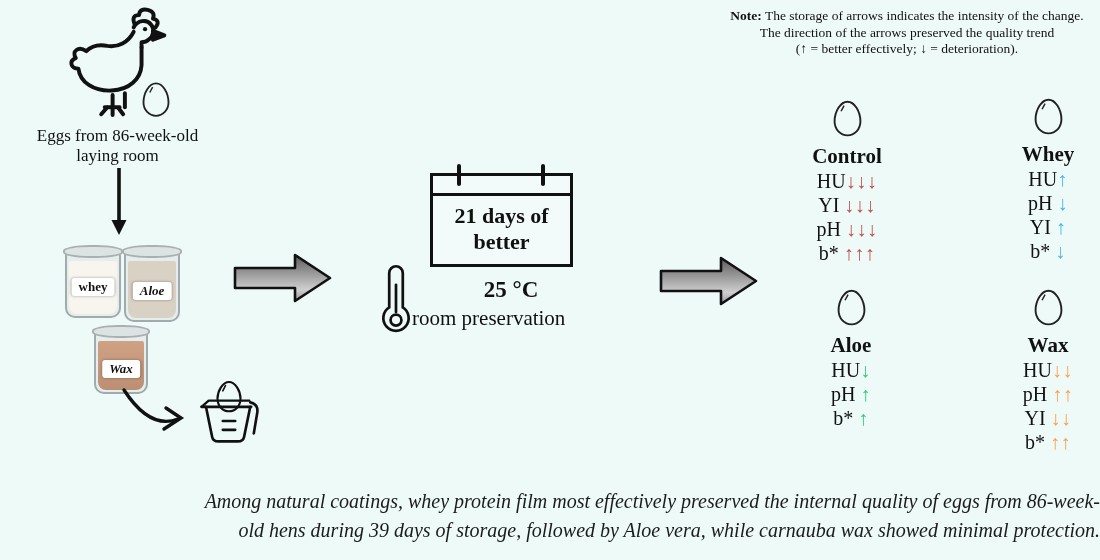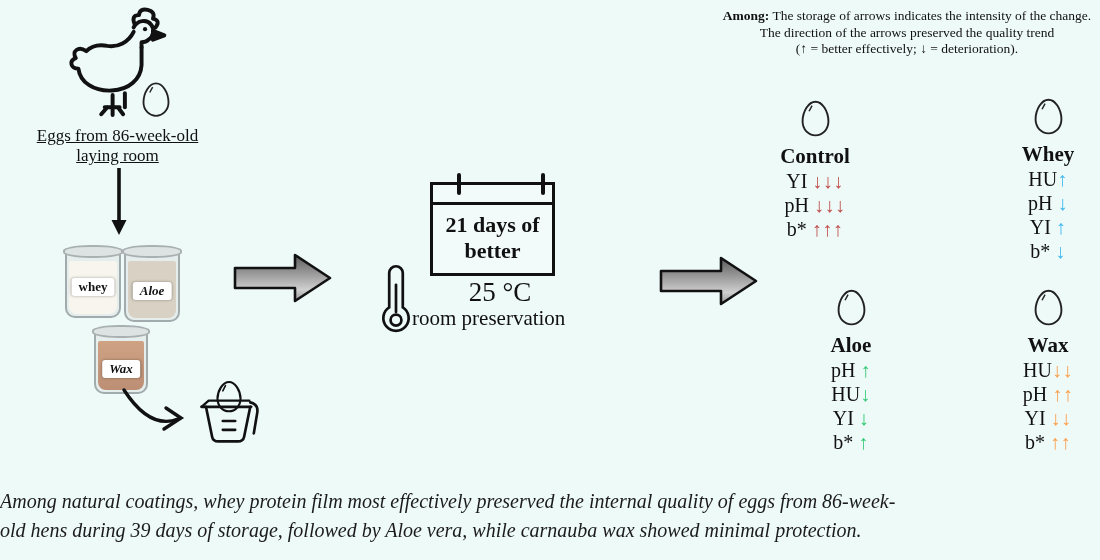--- a/index.html
+++ b/index.html
@@ -6,50 +6,50 @@
   .canvas {
     position:relative; width:1100px; height:560px;
     background:#eefaf8; overflow:hidden;
     font-family:"Liberation Serif","DejaVu Serif",serif;
     color:#111;
   }
   .abs { position:absolute; }
   svg { display:block; }
 
   
-  .source-label { left:10px; top:126px; width:215px; text-align:center; font-size:17px; line-height:20px;text-decoration:underline; }
+  .source-label { left:10px; top:126px; width:215px; text-align:center; font-size:17px; line-height:20px; }
 
   .beaker { position:absolute; border:2px solid rgba(150,158,160,.85); border-top:none; border-radius:5px 5px 10px 10px; background:rgba(222,228,228,.55); }
   .beaker .rim { position:absolute; left:-4px; right:-4px; top:-5px; height:9px; border:2px solid #a9b0b2; border-radius:45%; background:#dde3e3; }
   .beaker .liquid { position:absolute; left:2px; right:2px; bottom:2px; top:11px; border-radius:2px 2px 8px 8px; }
   .liquid-whey { background:#f7f5ee; }
   .liquid-aloe { background:#d9d2c4; }
   .liquid-wax  { background:linear-gradient(#d0a284,#bc8f75); }
   .blabel { position:absolute; left:50%; transform:translateX(-50%); background:#fff; border-radius:3px; padding:1px 7px; font-weight:bold; font-size:13px; box-shadow:0 0 3px rgba(0,0,0,.35); white-space:nowrap; }
   .blabel.it { font-style:italic; }
 
   
-  .calendar { left:430px; top:182px; width:125px; height:94px; border:3.5px solid #111; background:#f2fbf9; box-sizing:border-box; }
+  .calendar { left:430px; top:173px; width:143px; height:94px; border:3.5px solid #111; background:#f2fbf9; box-sizing:border-box; }
   .calendar .head { height:17px; border-bottom:3.5px solid #111; }
   .calendar .pin { position:absolute; top:-12px; width:4px; height:22px; background:#111; border-radius:2px; }
   .calendar .body-text { text-align:center; font-weight:bold; font-size:22px; line-height:26px; padding-top:7px; }
-  .temp { left:425px; top:277px; width:150px; text-align:center; font-weight:normal; font-size:27px; }
+  .temp { left:436px; top:277px; width:150px; text-align:center; font-weight:bold; font-size:23px; }
   .temp-note { left:412px; top:306px; width:200px; font-size:21px; }
 
   
   .note { left:716px; top:8px; width:382px; text-align:center; font-size:13.5px; line-height:16.5px; }
 
   
   .result { position:absolute; width:130px; text-align:center; }
   .result .egg-wrap { display:flex; justify-content:center; }
   .result .rname { font-weight:bold; font-size:21px; line-height:26px; margin-top:3px; }
   .result .row { font-size:20px; line-height:24px; white-space:nowrap; }
   .result .arrows { font-weight:bold; letter-spacing:0.5px; }
 
-  .caption { left:0; right:0; top:487px; text-align:left; font-style:italic; font-size:20px; line-height:29px; color:#1b1b1b; }
+  .caption { left:0; right:0; top:487px; text-align:right; font-style:italic; font-size:20px; line-height:29px; color:#1b1b1b; }
 </style>
 </head>
 <body>
 
 <div class="canvas">
 
   <svg class="abs" style="left:60px;top:6px" width="114" height="120" viewBox="0 0 130 130" fill="none" stroke="#111" stroke-width="4.5" stroke-linecap="round" stroke-linejoin="round">
     <path d="M85 17 q-4 -10 5 -10 q1 -8 10 -6 q9 2 6 10 q9 2 3 10"></path>
     <path d="M84 21 c4 -8 15 -10 20 -3 c4 5 3 13 -3 17 c-2 2 -5 3 -8 3 l0 6"></path>
     <path d="M106 25 l13 5 l-13 5 z" fill="#111"></path>
@@ -130,33 +130,34 @@
 
   <svg class="abs" style="left:377px;top:264px" width="38" height="76" viewBox="0 0 42 82" fill="none" stroke="#111" stroke-width="3" stroke-linecap="round">
     <path d="M13.5 9 a7.5 7.5 0 0 1 15 0 L28.5 47 a14 14 0 1 1 -15 0 Z"></path>
     <line x1="21" y1="22" x2="21" y2="52"></line>
     <circle cx="21" cy="61" r="6"></circle>
   </svg>
   <div class="abs temp">25 °C</div>
   <div class="abs temp-note">room preservation</div>
 
   <div class="abs note">
-    <span style="font-weight:bold">Among:</span><span> The storage of arrows indicates the intensity of the change.</span>
+    <span style="font-weight:bold">Note:</span><span> The storage of arrows indicates the intensity of the change.</span>
     <div>The direction of the arrows preserved the quality trend</div>
     <div>(↑ = better effectively; ↓ = deterioration).</div>
   </div>
 
-  <div class="result" style="left:750px;top:98px">
+  <div class="result" style="left:782px;top:98px">
     <div class="egg-wrap">
         <svg width="31" height="42" viewBox="0 0 36 44">
       <path d="M18 2 C26 2 33 13 33 25 C33 34 26.3 41 18 41 C9.7 41 3 34 3 25 C3 13 10 2 18 2 Z" fill="none" stroke="#222" stroke-width="2.2"></path>
       <path d="M10.5 13 L14 6.5" stroke="#222" stroke-width="1.7" fill="none"></path>
         </svg>
       </div>
     <div class="rname">Control</div>
+    <div class="row"><span>HU</span><span class="arrows" style="color: rgb(192, 80, 77);">↓↓↓</span></div>
     <div class="row"><span>YI</span> <span class="arrows" style="color: rgb(192, 80, 77);">↓↓↓</span></div>
     <div class="row"><span>pH</span> <span class="arrows" style="color: rgb(192, 80, 77);">↓↓↓</span></div>
     <div class="row"><span>b*</span> <span class="arrows" style="color: rgb(192, 80, 77);">↑↑↑</span></div>
   </div>
 
   <div class="result" style="left:983px;top:96px">
     <div class="egg-wrap">
         <svg width="31" height="42" viewBox="0 0 36 44">
       <path d="M18 2 C26 2 33 13 33 25 C33 34 26.3 41 18 41 C9.7 41 3 34 3 25 C3 13 10 2 18 2 Z" fill="none" stroke="#222" stroke-width="2.2"></path>
       <path d="M10.5 13 L14 6.5" stroke="#222" stroke-width="1.7" fill="none"></path>
@@ -170,23 +171,22 @@
   </div>
 
   <div class="result" style="left:786px;top:287px">
     <div class="egg-wrap">
         <svg width="31" height="42" viewBox="0 0 36 44">
       <path d="M18 2 C26 2 33 13 33 25 C33 34 26.3 41 18 41 C9.7 41 3 34 3 25 C3 13 10 2 18 2 Z" fill="none" stroke="#222" stroke-width="2.2"></path>
       <path d="M10.5 13 L14 6.5" stroke="#222" stroke-width="1.7" fill="none"></path>
         </svg>
       </div>
     <div class="rname">Aloe</div>
+    <div class="row"><span>HU</span><span class="arrows" style="color: rgb(51, 201, 117);">↓</span></div>
     <div class="row"><span>pH</span> <span class="arrows" style="color: rgb(51, 201, 117);">↑</span></div>
-    <div class="row"><span>HU</span><span class="arrows" style="color: rgb(51, 201, 117);">↓</span></div>
-    <div class="row"><span>YI</span> <span class="arrows" style="color: rgb(51, 201, 117);">↓</span></div>
     <div class="row"><span>b*</span> <span class="arrows" style="color: rgb(51, 201, 117);">↑</span></div>
   </div>
 
   <div class="result" style="left:983px;top:287px">
     <div class="egg-wrap">
         <svg width="31" height="42" viewBox="0 0 36 44">
       <path d="M18 2 C26 2 33 13 33 25 C33 34 26.3 41 18 41 C9.7 41 3 34 3 25 C3 13 10 2 18 2 Z" fill="none" stroke="#222" stroke-width="2.2"></path>
       <path d="M10.5 13 L14 6.5" stroke="#222" stroke-width="1.7" fill="none"></path>
         </svg>
       </div>

